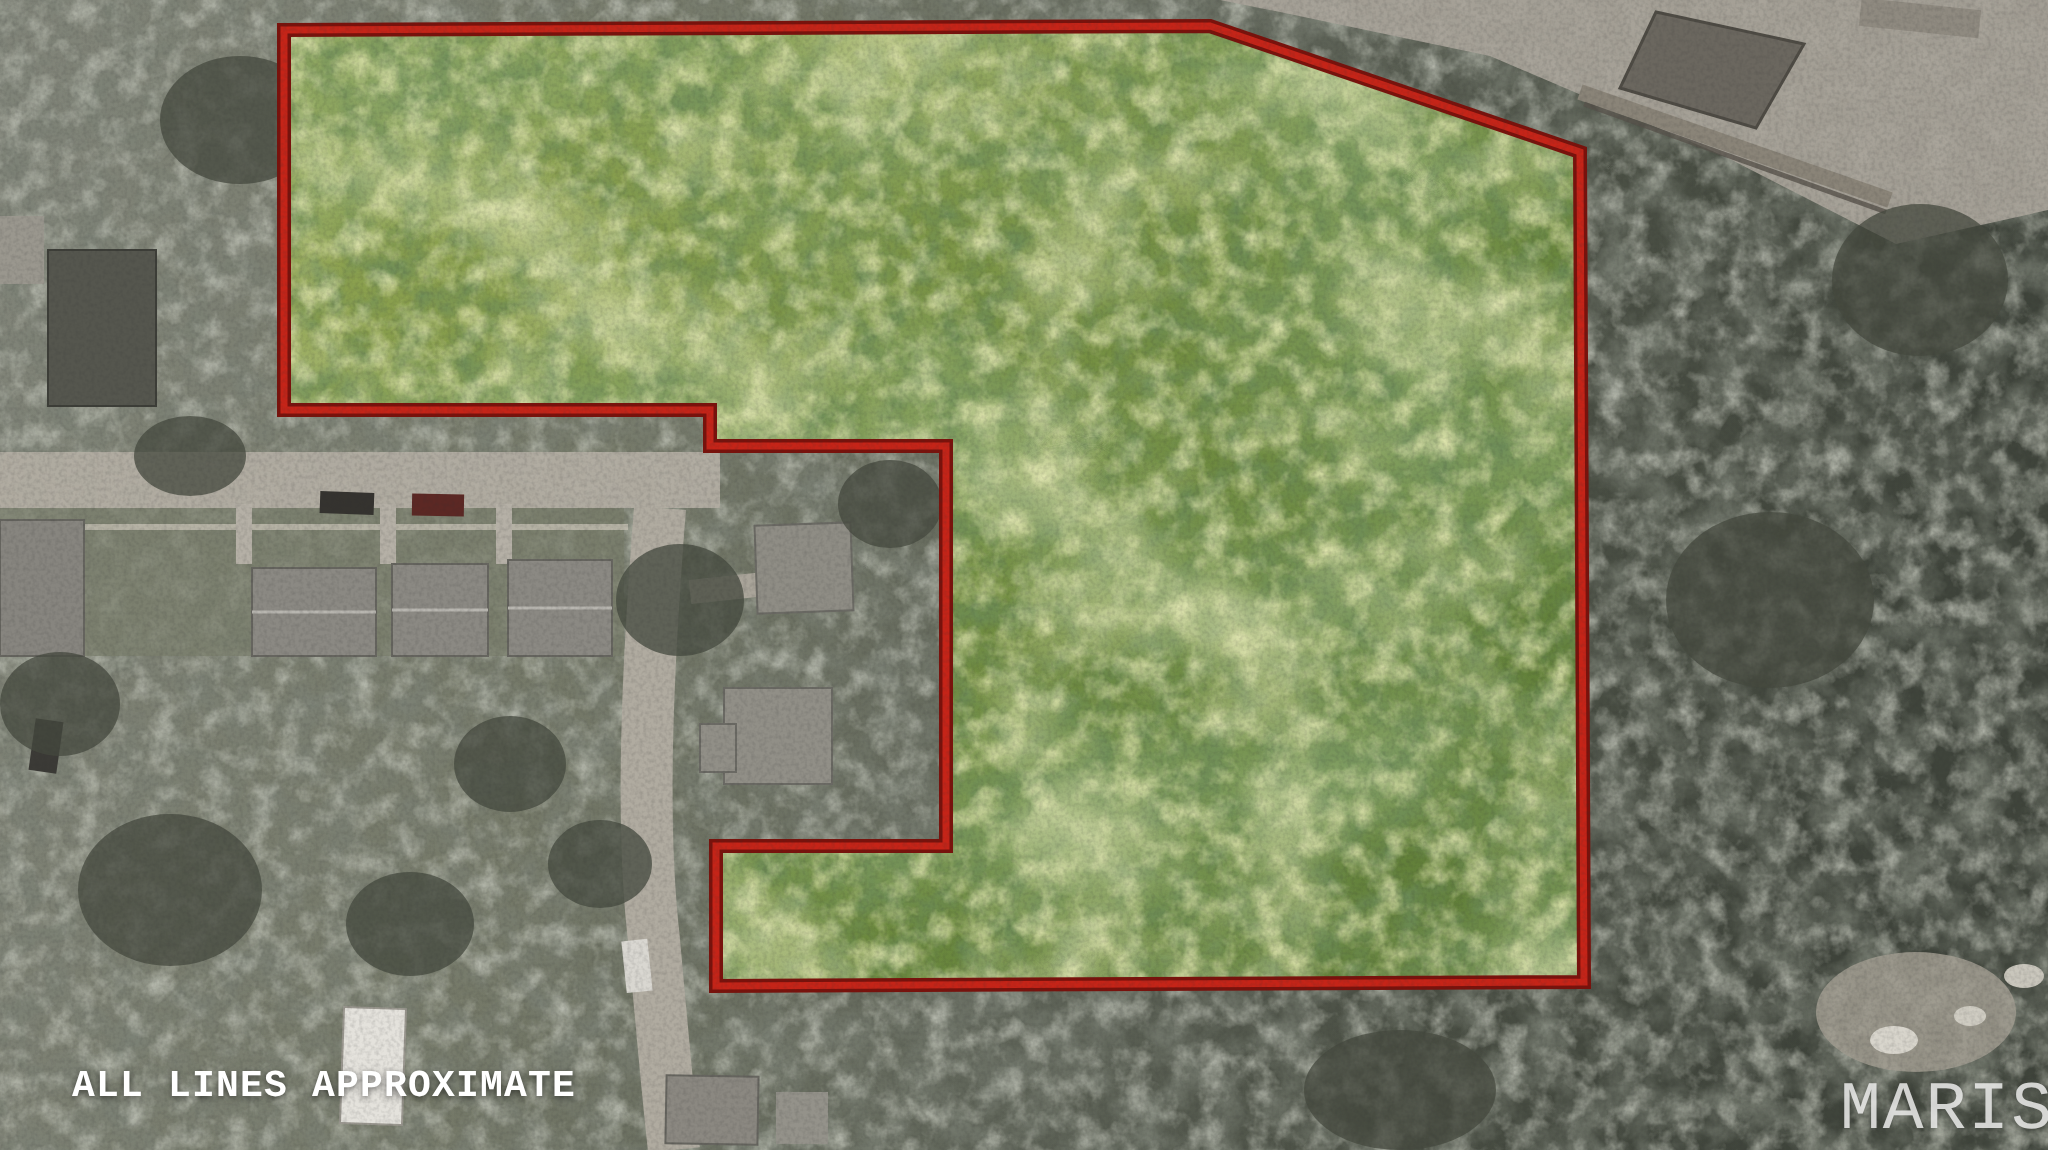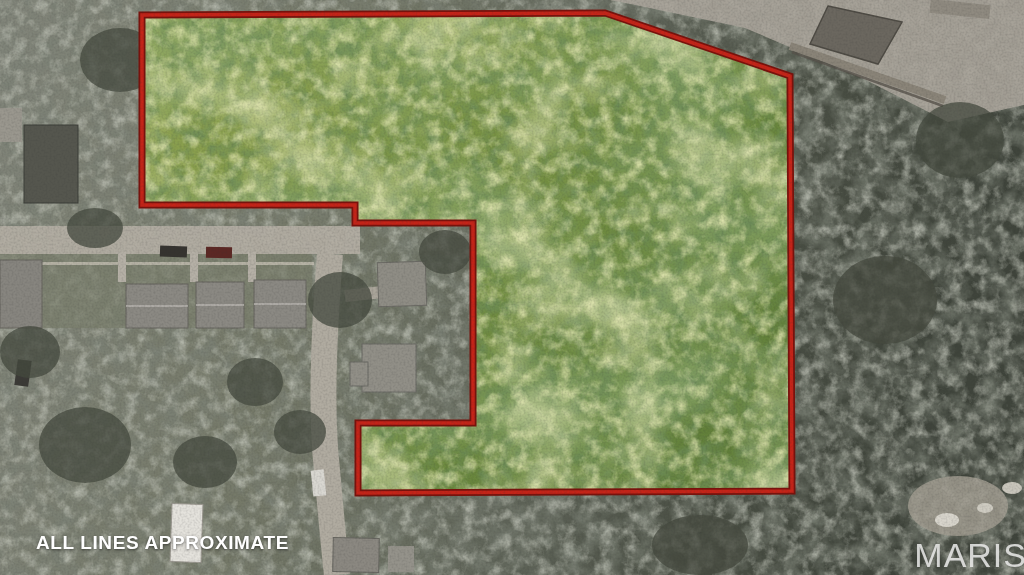--- a/index.html
+++ b/index.html
@@ -6,20 +6,21 @@
     margin: 0; padding: 0;
     width: 1024px; height: 575px;
     overflow: hidden;
     background: #3f443b;
     font-family: "Liberation Sans", sans-serif;
   }
   .stage {
     position: relative;
     width: 1024px; height: 575px;
     overflow: hidden;
+    font-family: Liberation Mono, monospace;
   }
   .stage svg { display: block; position: absolute; left: 0; top: 0; }
   .disclaimer {
     position: absolute;
     left: 36px; top: 532px;
     font-size: 19px;
     font-weight: 600;
     letter-spacing: 0.6px;
     color: #ffffff;
     text-shadow: 0 1px 3px rgba(0,0,0,0.55);

